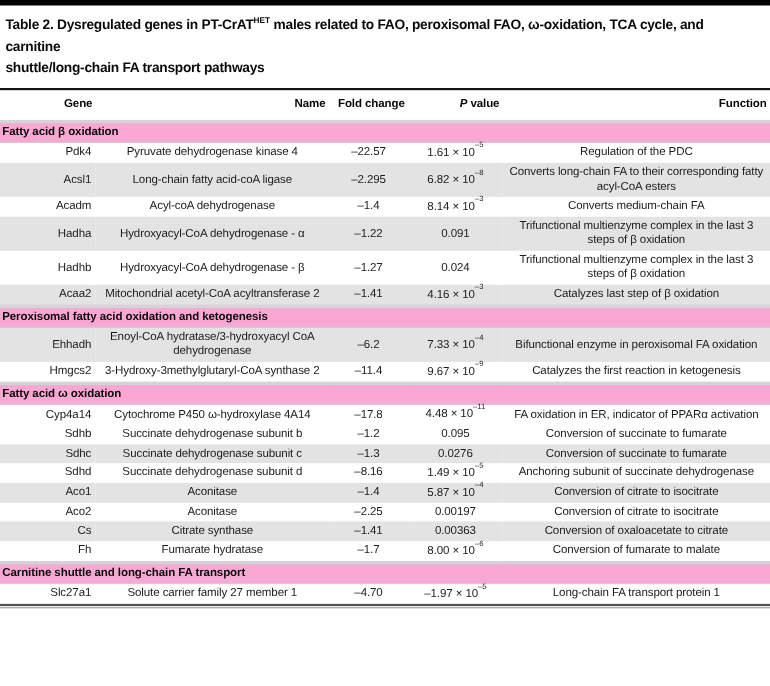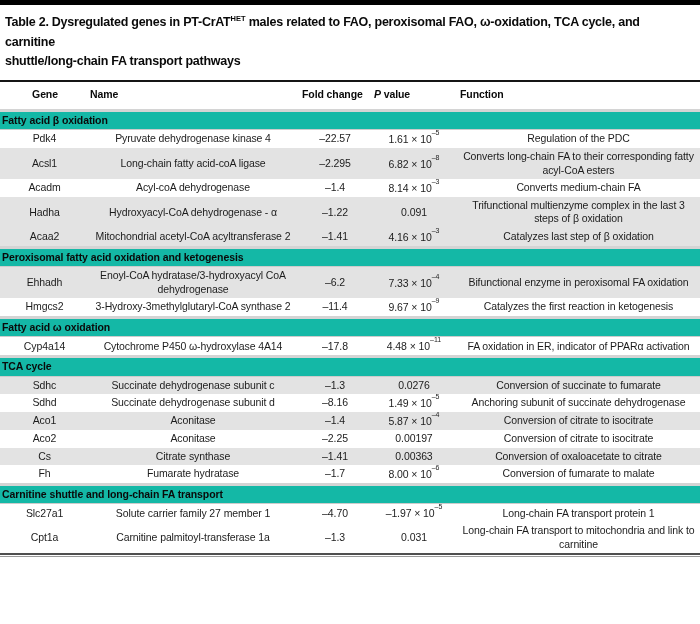--- a/index.html
+++ b/index.html
@@ -27,42 +27,42 @@
     width:100%;
     border-collapse:collapse;
     table-layout:fixed;
     font-size:10.5px;
     line-height:1.28;
     color:#1c1c1c;
     letter-spacing:-0.1px;
   }
   table.genes th{
     font-weight:bold;
-    text-align:left;
+    text-align:right;
     padding:6px 3px 7px 3px;
     font-size:10.5px;
     color:#0a0a0a;
   }
   table.genes th.gene-col, table.genes td.gene-cell{
-    text-align:center;
+    text-align:right;
     padding-left:6px;
   }
   table.genes td{
     text-align:center;
     padding:2px 4px;
     vertical-align:middle;
   }
   tr.section-row td{
     text-align:left;
     font-weight:bold;
     color:#0a0a0a;
     padding:2px 4px 2px 2px;
     border-top:3px solid #d4d4d4;
     border-bottom:1px solid #cccccc;
-    background:#14b8a6;
+    background:#f9a8d4;
   }
   tr.data-row.shaded td{background:#e3e3e3;}
   tr.data-row td sup, .pv sup{
     font-size:7px;
     position:relative;
     top:-3px;
     letter-spacing:0;
   }
   .bottom-rule{
     border-bottom:1px solid #9a9a9a;
@@ -125,20 +125,27 @@
           <td class="pv">8.14 × 10<sup>–3</sup></td>
           <td>Converts medium-chain FA</td>
         </tr>
         <tr class="data-row shaded">
           <td class="gene-cell">Hadha</td>
           <td>Hydroxyacyl-CoA dehydrogenase - α</td>
           <td>–1.22</td>
           <td class="pv">0.091</td>
           <td>Trifunctional multienzyme complex in the last 3 steps of β oxidation</td>
         </tr>
+        <tr class="data-row">
+          <td class="gene-cell">Hadhb</td>
+          <td>Hydroxyacyl-CoA dehydrogenase - β</td>
+          <td>–1.27</td>
+          <td class="pv">0.024</td>
+          <td>Trifunctional multienzyme complex in the last 3 steps of β oxidation</td>
+        </tr>
         <tr class="data-row shaded">
           <td class="gene-cell">Acaa2</td>
           <td>Mitochondrial acetyl-CoA acyltransferase 2</td>
           <td>–1.41</td>
           <td class="pv">4.16 × 10<sup>–3</sup></td>
           <td>Catalyzes last step of β oxidation</td>
         </tr>
         <tr class="section-row">
           <td colspan="5">Peroxisomal fatty acid oxidation and ketogenesis</td>
         </tr>
@@ -159,22 +166,26 @@
         <tr class="section-row">
           <td colspan="5">Fatty acid ω oxidation</td>
         </tr>
         <tr class="data-row">
           <td class="gene-cell">Cyp4a14</td>
           <td>Cytochrome P450 ω-hydroxylase 4A14</td>
           <td>–17.8</td>
           <td class="pv">4.48 × 10<sup>–11</sup></td>
           <td>FA oxidation in ER, indicator of PPARα activation</td>
         </tr>
-        <tr class="section-row">
-          <td colspan="5">TCA cycle</td>
+        <tr class="data-row">
+          <td class="gene-cell">Sdhb</td>
+          <td>Succinate dehydrogenase subunit b</td>
+          <td>–1.2</td>
+          <td class="pv">0.095</td>
+          <td>Conversion of succinate to fumarate</td>
         </tr>
         <tr class="data-row shaded">
           <td class="gene-cell">Sdhc</td>
           <td>Succinate dehydrogenase subunit c</td>
           <td>–1.3</td>
           <td class="pv">0.0276</td>
           <td>Conversion of succinate to fumarate</td>
         </tr>
         <tr class="data-row">
           <td class="gene-cell">Sdhd</td>
@@ -214,24 +225,17 @@
         <tr class="section-row">
           <td colspan="5">Carnitine shuttle and long-chain FA transport</td>
         </tr>
         <tr class="data-row">
           <td class="gene-cell">Slc27a1</td>
           <td>Solute carrier family 27 member 1</td>
           <td>–4.70</td>
           <td class="pv">–1.97 × 10<sup>–5</sup></td>
           <td>Long-chain FA transport protein 1</td>
         </tr>
-        <tr class="data-row">
-          <td class="gene-cell">Cpt1a</td>
-          <td>Carnitine palmitoyl-transferase 1a</td>
-          <td>–1.3</td>
-          <td class="pv">0.031</td>
-          <td>Long-chain FA transport to mitochondria and link to carnitine</td>
-        </tr>
       </tbody>
   </table>
 
   <div class="bottom-rule"></div>
 </div>
 
 </body></html>

